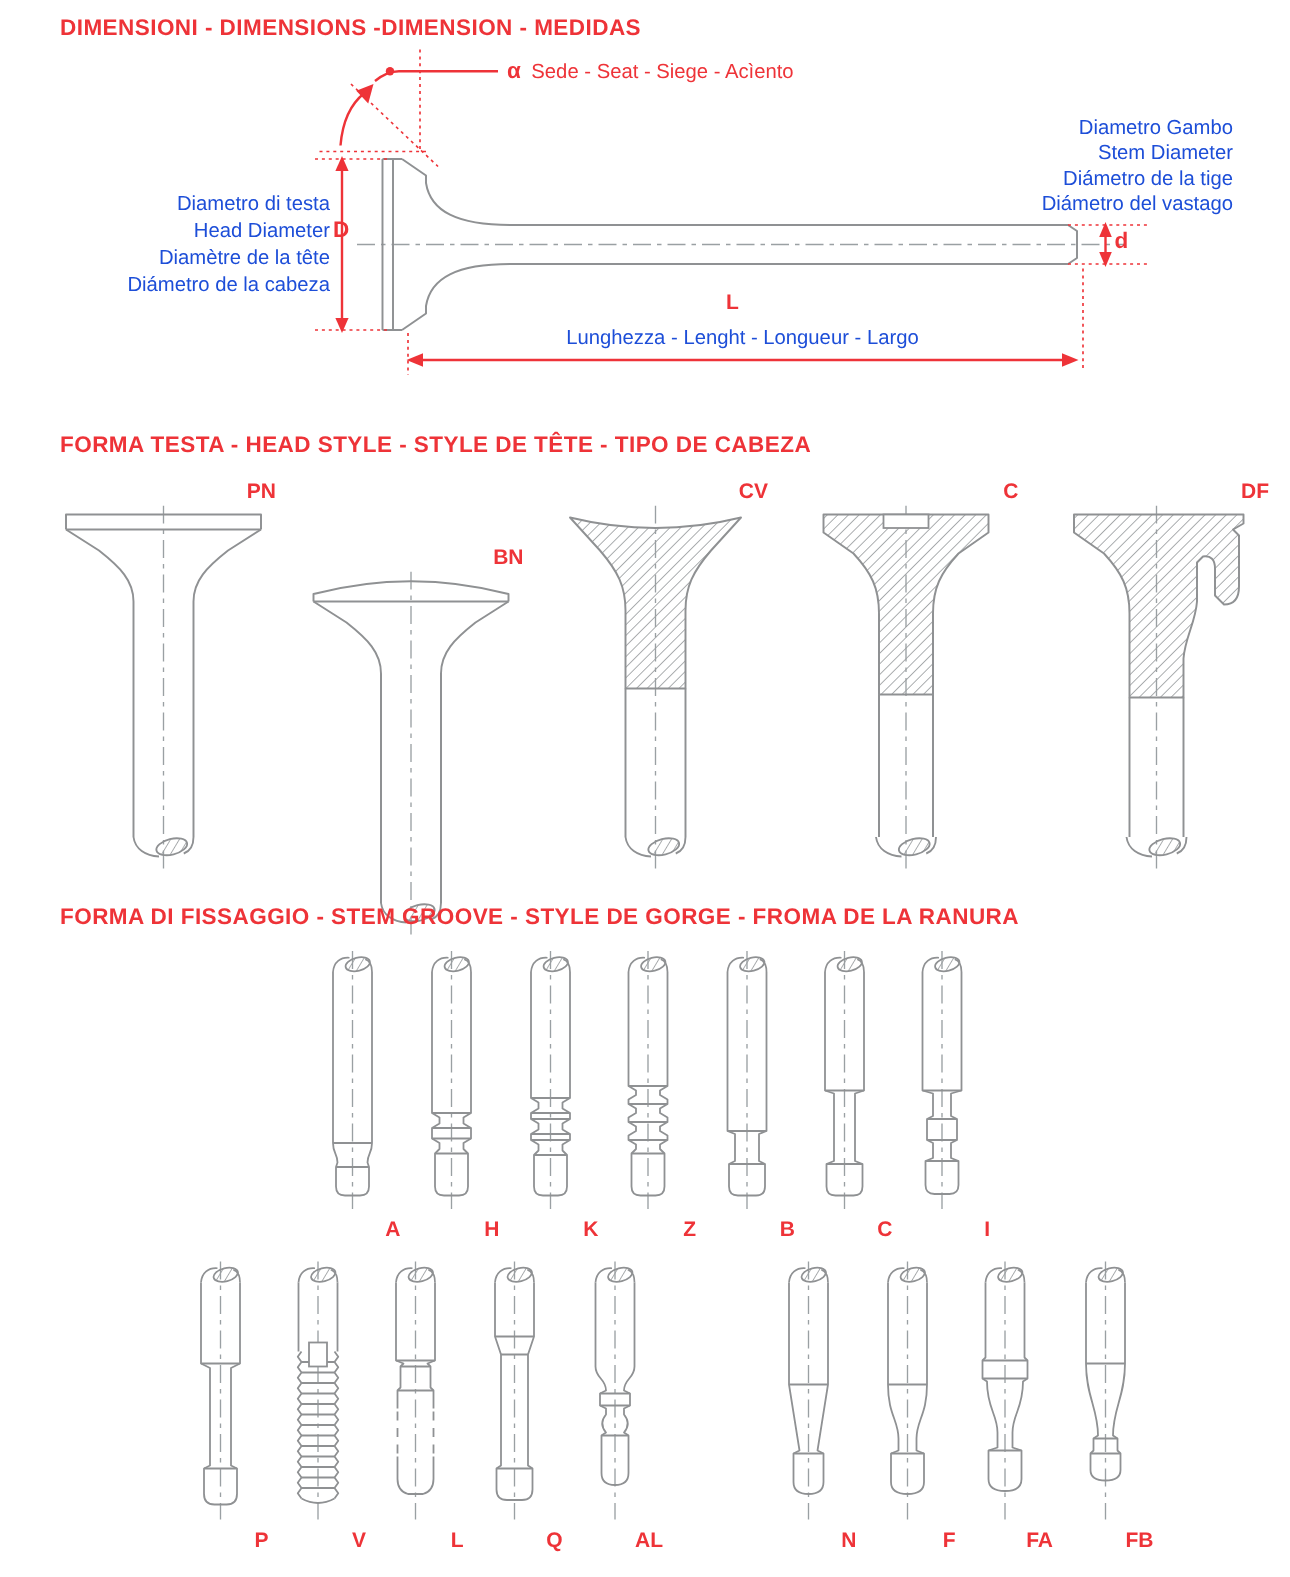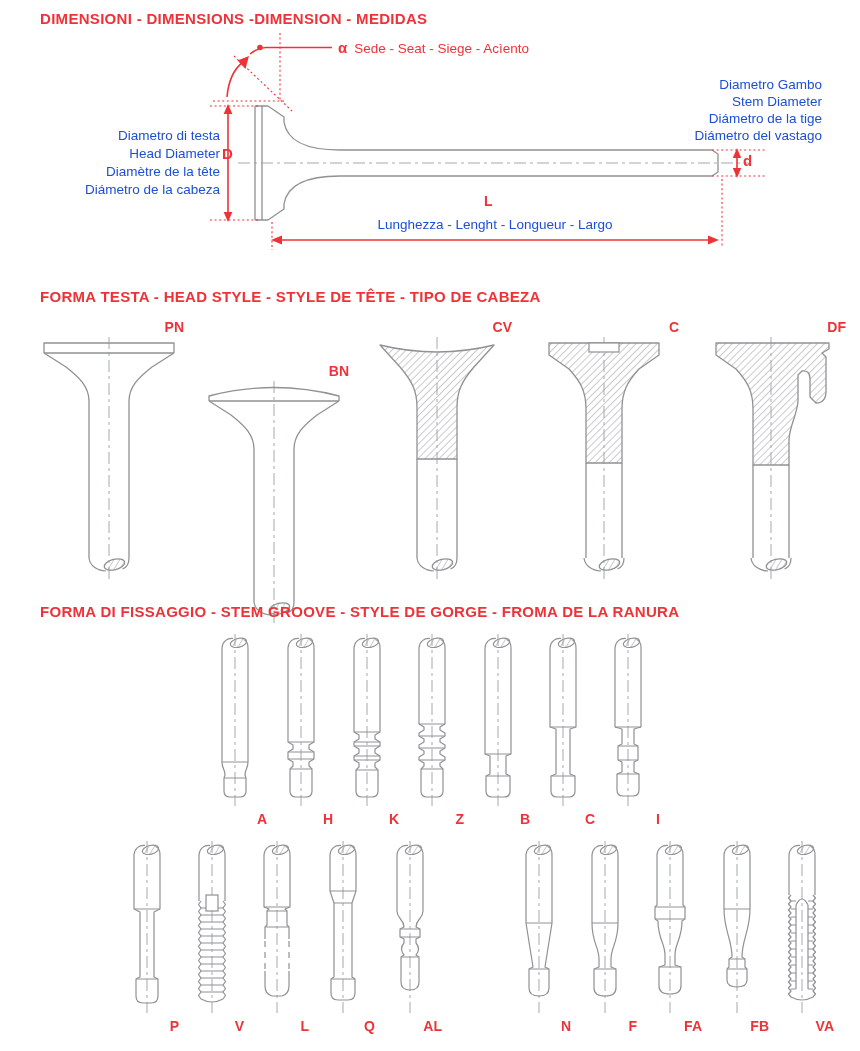--- a/index.html
+++ b/index.html
@@ -314,28 +314,14 @@
   </div>
   <div class="stem-col" style="left:705px;top:839px;">
     <svg width="64" height="176" viewBox="0 0 64 176">
       <line class="cl" x1="32" y1="2" x2="32" y2="174"></line>
       <use href="#stemtop" xlink:href="#stemtop" transform="translate(32,16)"></use>
       <path class="g2" d="M19,16 L19,70 C19,92 27,100 27,118 L24,120 L24,128 L22,130 L22,141 Q22,148 32,148 Q42,148 42,141 L42,130 L40,128 L40,120 L37,118 C37,100 45,92 45,70 L45,16"></path>
       <path class="g2" d="M19,70 H45 M24,120 H40 M22,130 H42"></path>
     </svg>
     <div class="fig-label">FB</div>
   </div>
-  <div class="stem-col" style="left:770px;top:839px;">
-    <svg width="64" height="176" viewBox="0 0 64 176">
-      <line class="cl" x1="32" y1="2" x2="32" y2="174"></line>
-      <use href="#stemtop" xlink:href="#stemtop" transform="translate(32,16)"></use>
-      <path class="g2" d="M19,16 L19,56 M45,16 L45,56"></path>
-      <path class="g2" d="M21,56 l-2.5,3 l2.5,3 l-2.5,3 l2.5,3 l-2.5,3 l2.5,3 l-2.5,3 l2.5,3 l-2.5,3 l2.5,3 l-2.5,3 l2.5,3 l-2.5,3 l2.5,3 l-2.5,3 l2.5,3 l-2.5,3 l2.5,3 l-2.5,3 l2.5,3 l-2.5,3 l2.5,3 l-2.5,3 l2.5,3 l-2.5,3 l2.5,3 l-2.5,3 l2.5,3 l-2.5,3 l2.5,3 l-2.5,3 l2.5,3 l-2.5,3 l2.5,3"></path>
-      <path class="g2" d="M43,56 l2.5,3 l-2.5,3 l2.5,3 l-2.5,3 l2.5,3 l-2.5,3 l2.5,3 l-2.5,3 l2.5,3 l-2.5,3 l2.5,3 l-2.5,3 l2.5,3 l-2.5,3 l2.5,3 l-2.5,3 l2.5,3 l-2.5,3 l2.5,3 l-2.5,3 l2.5,3 l-2.5,3 l2.5,3 l-2.5,3 l2.5,3 l-2.5,3 l2.5,3 l-2.5,3 l2.5,3 l-2.5,3 l2.5,3 l-2.5,3 l2.5,3 l-2.5,3"></path>
-      <path class="g2" d="M26,66 Q32,54 38,66 M26,66 L26,150 M38,66 L38,150"></path>
-      <path class="g2" d="M21,62 H26 M21,70 H26 M21,78 H26 M21,86 H26 M21,94 H26 M21,102 H26 M21,110 H26 M21,118 H26 M21,126 H26 M21,134 H26 M21,142 H26 M21,150 H26"></path>
-      <path class="g2" d="M38,62 H43 M38,70 H43 M38,78 H43 M38,86 H43 M38,94 H43 M38,102 H43 M38,110 H43 M38,118 H43 M38,126 H43 M38,134 H43 M38,142 H43 M38,150 H43"></path>
-      <path class="g2" d="M21,158 Q32,164 43,158"></path>
-    </svg>
-    <div class="fig-label">VA</div>
-  </div>
 
 </div>
 
 </body></html>

